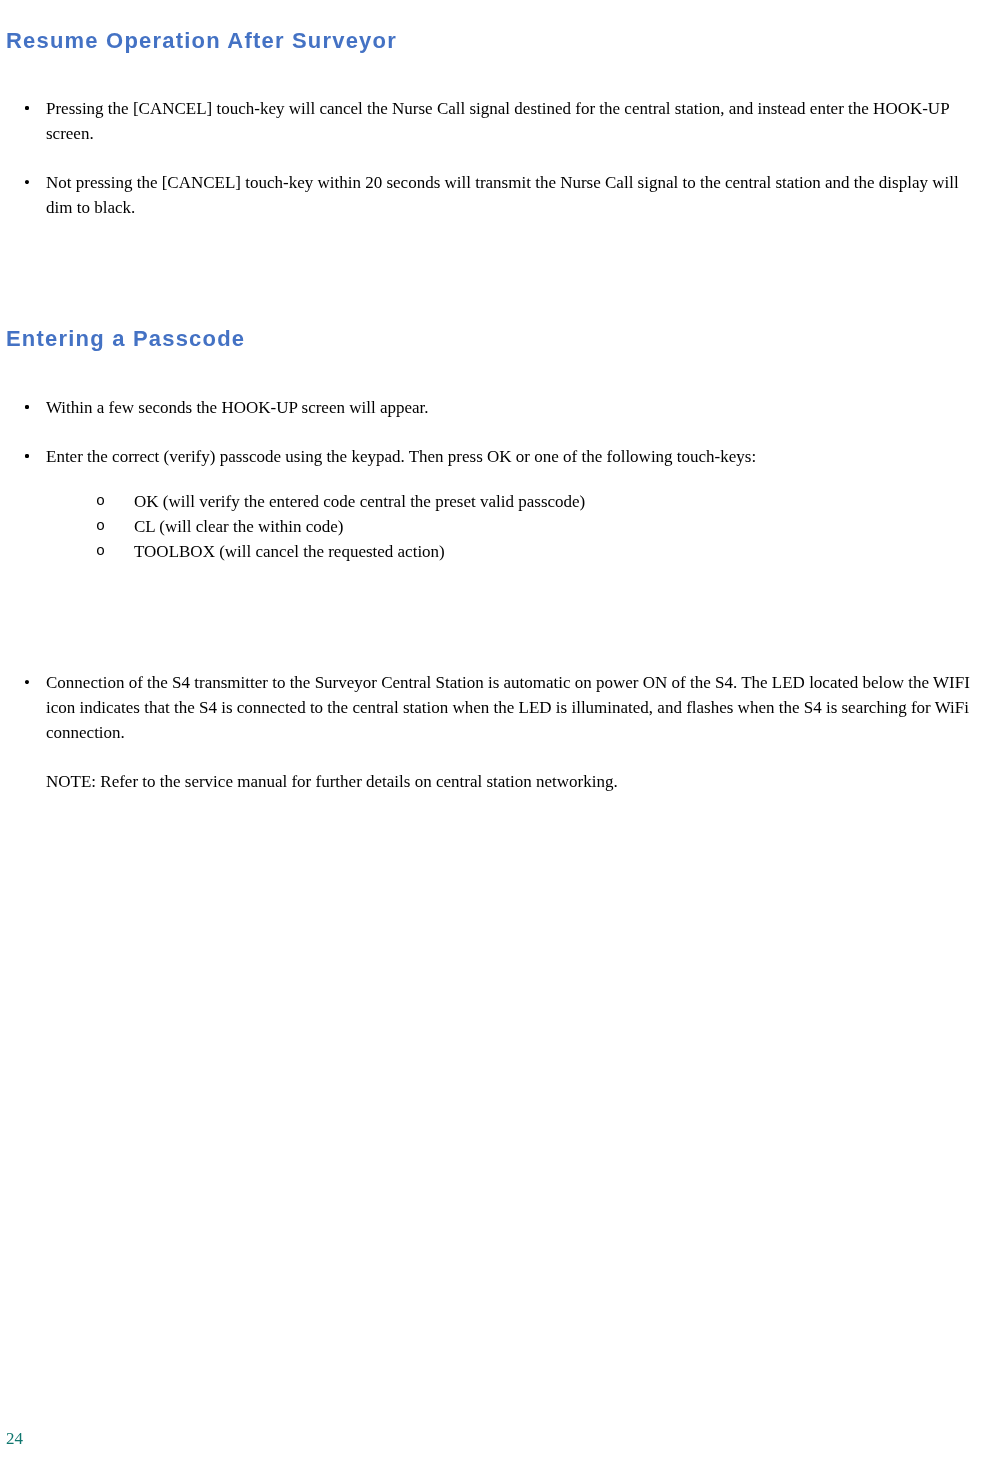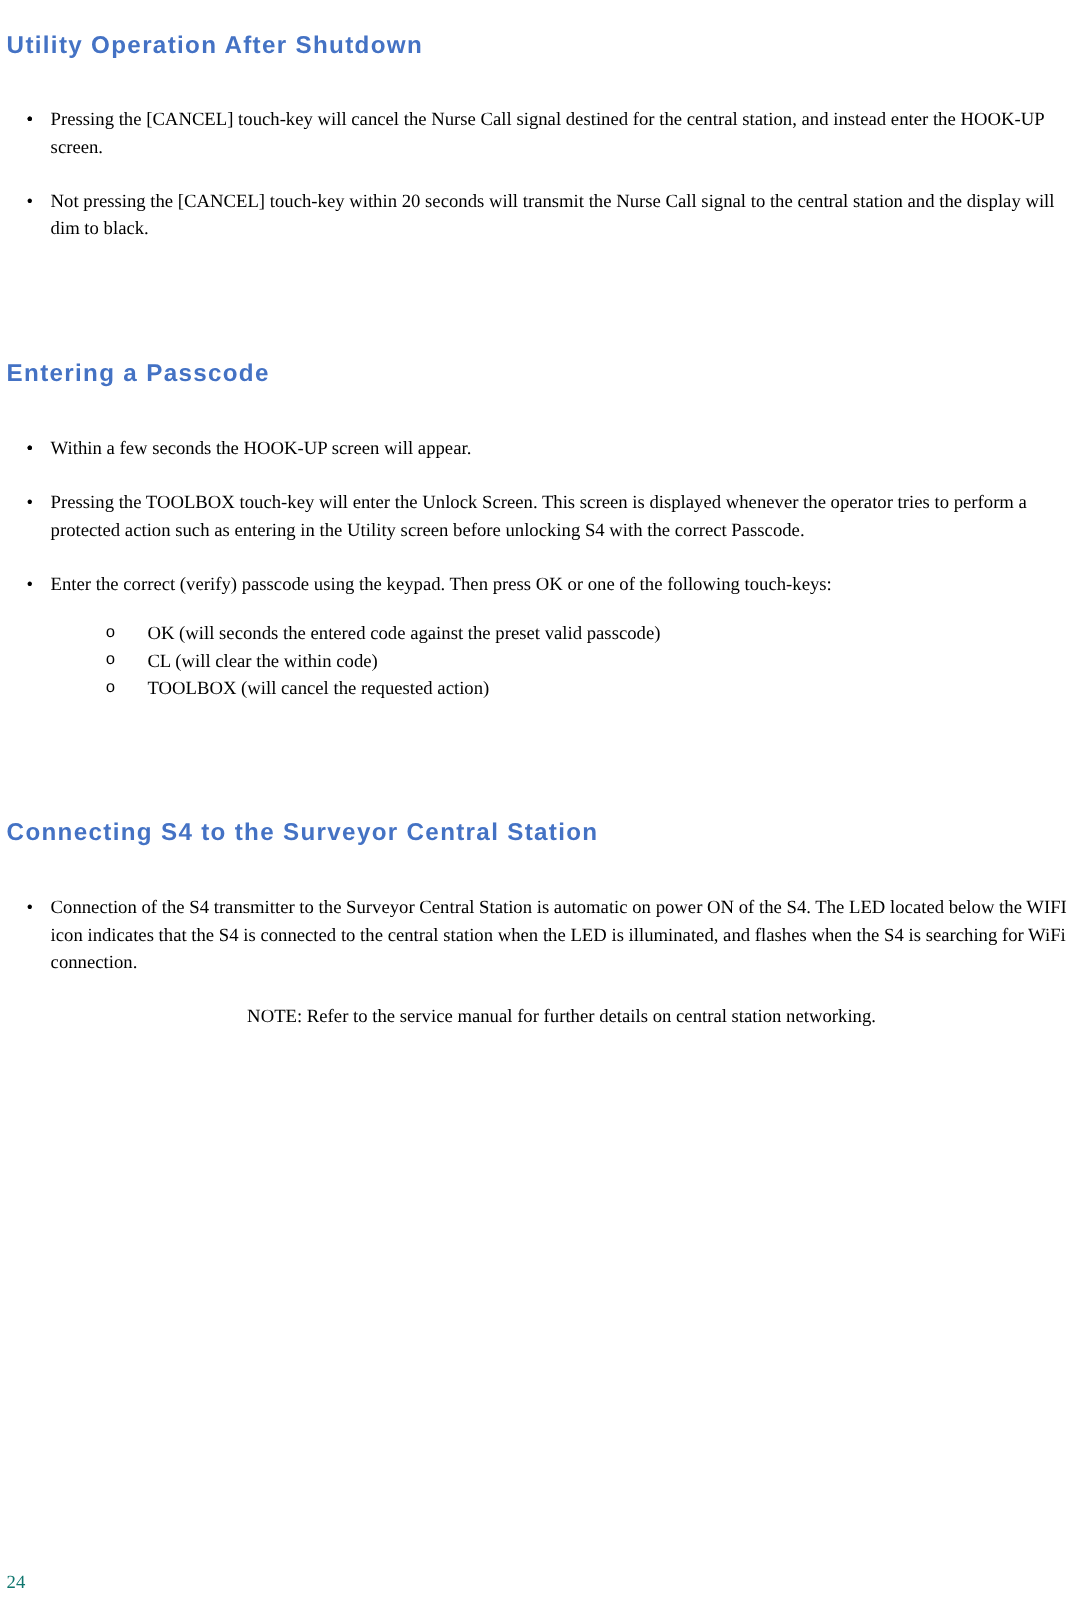--- a/index.html
+++ b/index.html
@@ -67,38 +67,37 @@
     left: 50px;
     top: 0;
     font-family: "Liberation Mono", monospace;
     font-size: 15px;
     line-height: 25px;
   }
   .note {
     margin: 8px 0 0 0;
     padding-left: 40px;
     line-height: 25px;
-    text-align: center;
   }
   .page-number {
     position: absolute;
     left: 6px;
     bottom: 10px;
     font-family: "Liberation Serif", serif;
     font-size: 17px;
     color: #0f766e;
   }
 </style>
 </head>
 <body>
 
 <div class="page">
 
   <div class="section">
-    <h2 class="heading">Utility Operation After Shutdown</h2>
+    <h2 class="heading">Resume Operation After Surveyor</h2>
     <ul class="bullets">
       <li>
         <span class="marker">•</span>
       </li>
       <li>
         <span class="marker">•</span>
         <span class="text">Pressing the [CANCEL] touch-key will cancel the Nurse Call signal destined for the central station, and instead enter the HOOK-UP screen.</span>
       </li>
       <li>
         <span class="marker">•</span>
@@ -112,45 +111,43 @@
     <ul class="bullets">
       <li>
         <span class="marker">•</span>
       </li>
       <li>
         <span class="marker">•</span>
         <span class="text">Within a few seconds the HOOK-UP screen will appear.</span>
       </li>
       <li>
         <span class="marker">•</span>
-        <span class="text">Pressing the TOOLBOX touch-key will enter the Unlock Screen. This screen is displayed whenever the operator tries to perform a protected action such as entering in the Utility screen before unlocking S4 with the correct Passcode.</span>
       </li>
       <li>
         <span class="marker">•</span>
         <span class="text">Enter the correct (verify) passcode using the keypad. Then press OK or one of the following touch-keys:</span>
         <ul class="subs">
           <li>
             <span class="marker">o</span>
-            <span class="text">OK (will seconds the entered code against the preset valid passcode)</span>
+            <span class="text">OK (will verify the entered code central the preset valid passcode)</span>
           </li>
           <li>
             <span class="marker">o</span>
             <span class="text">CL  (will clear the within code)</span>
           </li>
           <li>
             <span class="marker">o</span>
             <span class="text">TOOLBOX (will cancel the requested action)</span>
           </li>
         </ul>
       </li>
     </ul>
   </div>
 
   <div class="section">
-    <h2 class="heading">Connecting S4 to the Surveyor Central Station</h2>
     <ul class="bullets">
       <li>
         <span class="marker">•</span>
         <span class="text">Connection of the S4 transmitter to the Surveyor Central Station is automatic on power ON of the S4. The LED located below the WIFI icon indicates that the S4 is connected to the central station when the LED is illuminated, and flashes when the S4 is searching for WiFi connection.</span>
       </li>
     </ul>
     <p class="note">NOTE: Refer to the service manual for further details on central station networking.</p>
   </div>
 
   <div class="page-number">24</div>

